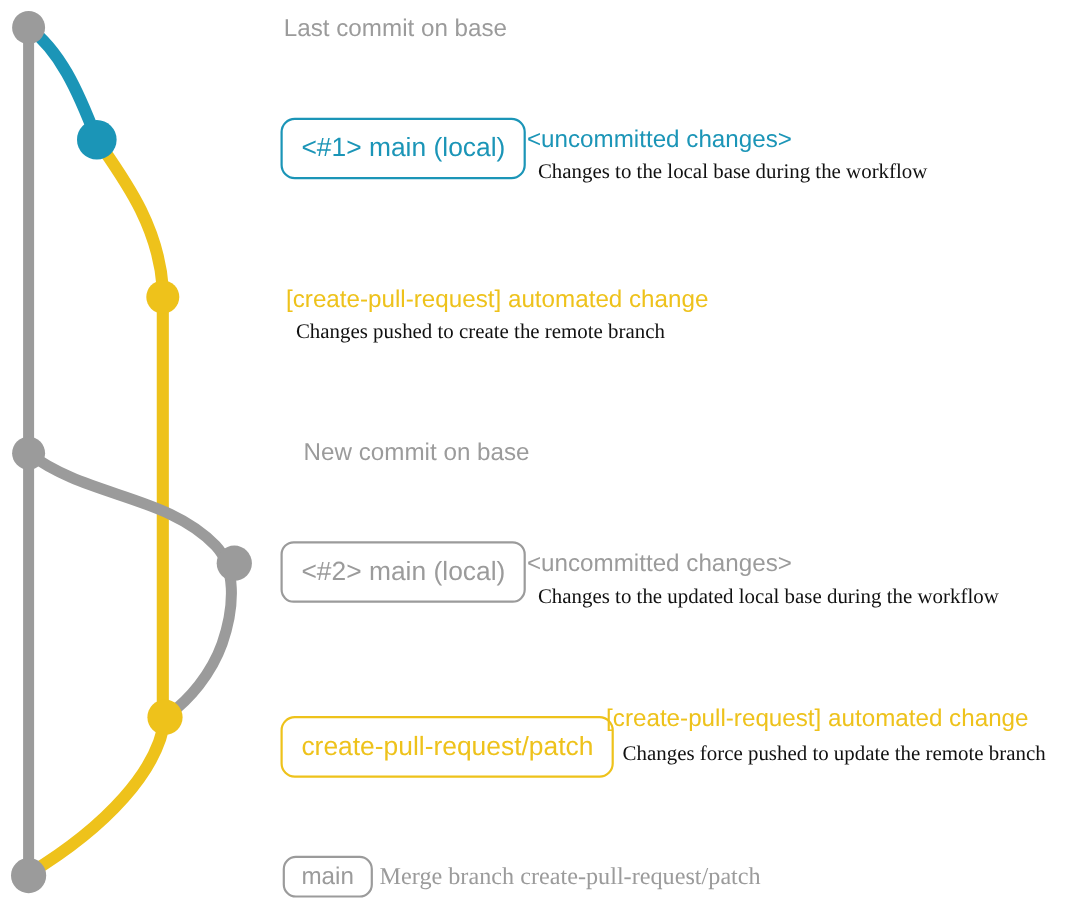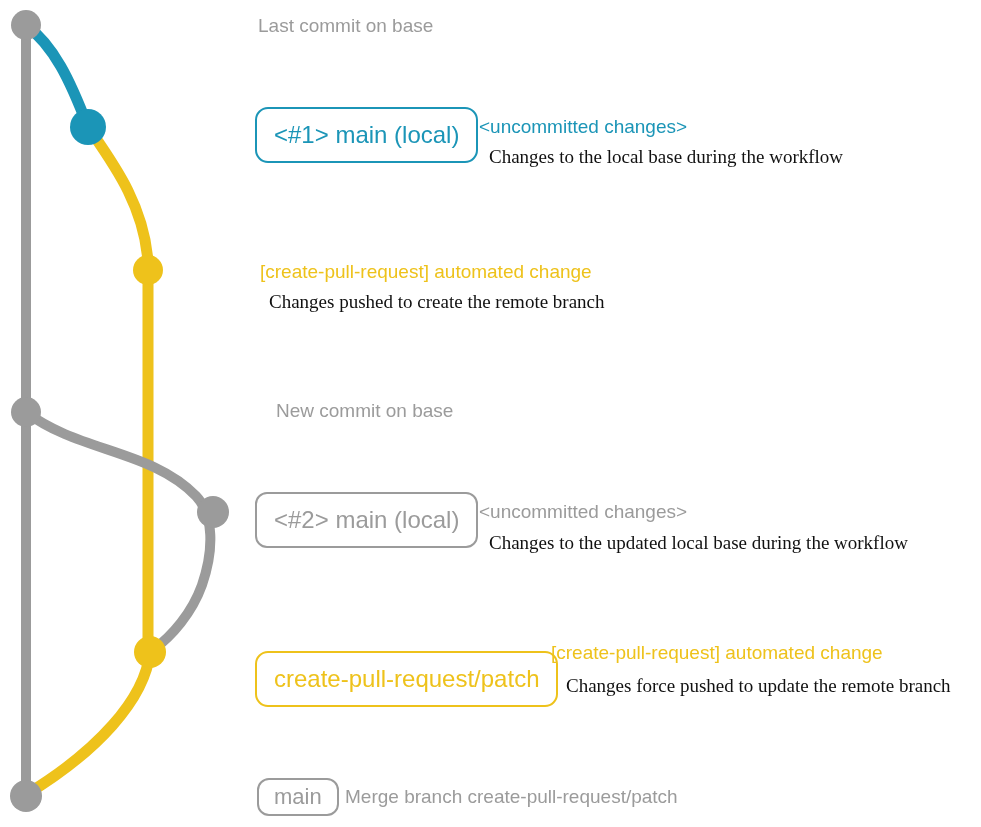--- a/index.html
+++ b/index.html
@@ -11,21 +11,21 @@
   .line { fill:none; stroke-linecap:round; }
   .line.base  { stroke:var(--base);  stroke-width:10; }
   .line.local { stroke:var(--local); stroke-width:11; }
   .line.patch { stroke:var(--patch); stroke-width:11; }
   .dot.base  { fill:var(--base);  }
   .dot.local { fill:var(--local); }
   .dot.patch { fill:var(--patch); }
 
   .label {
     position:absolute; white-space:nowrap; transform:translateY(-50%);
-    font-size:19px; line-height:1.1;
+    font-size:22px; line-height:1.1;
   }
   .c-gray   { color:var(--base); }
   .c-blue   { color:var(--local); }
   .c-yellow { color:var(--patch); }
 
   .caption {
     position:absolute; white-space:nowrap; transform:translateY(-50%);
     font-family:"Liberation Serif", serif; font-size:19px; color:var(--caption);
   }
   .badge {
@@ -77,15 +77,15 @@
 
   <div class="badge b-gray" style="left:255px; top:492px;">&lt;#2&gt; main (local)</div>
   <div class="label c-gray" style="left:479px; top:512px;">&lt;uncommitted changes&gt;</div>
   <div class="caption" style="left:489px; top:543px;">Changes to the updated local base during the workflow</div>
 
   <div class="badge b-yellow" style="left:255px; top:635px;">create-pull-request/patch</div>
   <div class="label c-yellow" style="left:551px; top:653px;">[create-pull-request] automated change</div>
   <div class="caption" style="left:566px; top:686px;">Changes force pushed to update the remote branch</div>
 
   <div class="badge b-gray small" style="left:257px; top:778px;">main</div>
-  <div class="label c-gray" style="left:345px; top:797px;">Merge branch create-pull-request/patch</div>
+  <div class="label c-gray" style="left:345px; top:797px;font-family:Liberation Serif, serif;">Merge branch create-pull-request/patch</div>
 
 </div>
 
 </body></html>

